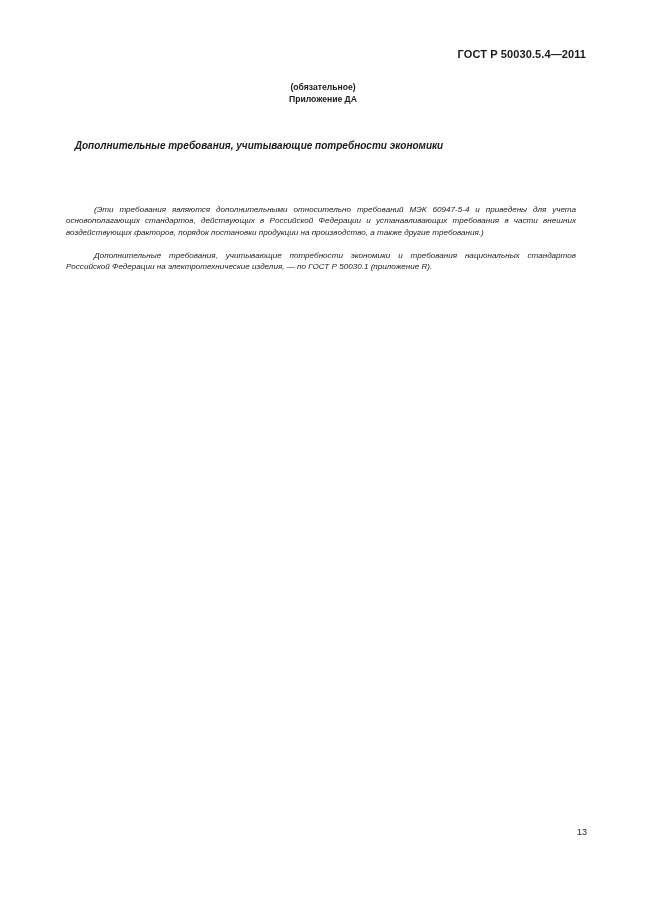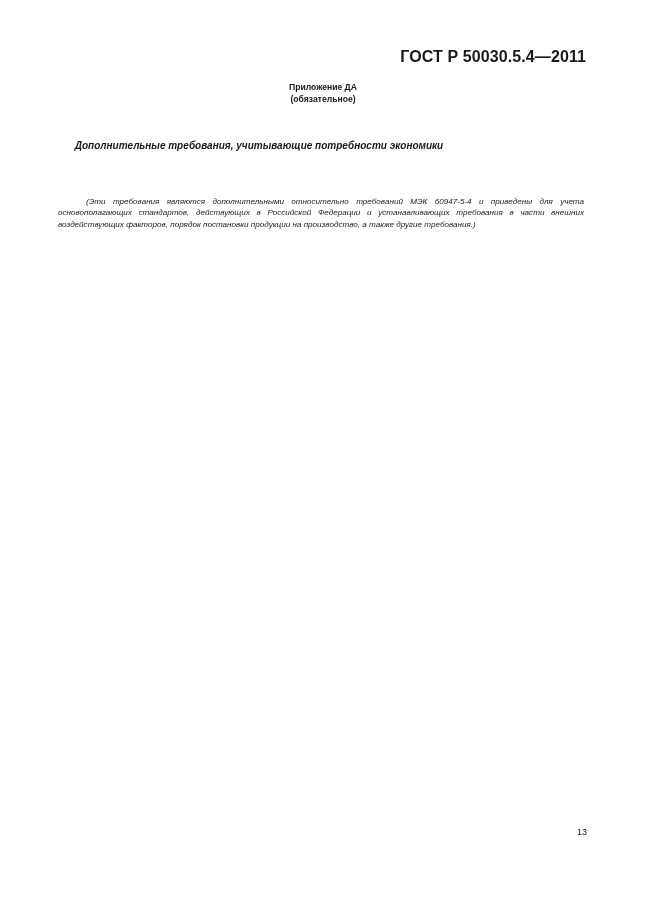--- a/index.html
+++ b/index.html
@@ -1,36 +1,37 @@
 <!DOCTYPE html>
 <html><head>
   <meta charset="utf-8">
   <style>
     html, body { margin: 0; padding: 0; background: #ffffff; }
     body { width: 646px; height: 913px; position: relative; overflow: hidden; color: #1a1a1a; font-family: "Liberation Sans", sans-serif; }
-    .doc-code { position: absolute; top: 48px; right: 60px; font-weight: bold; font-size: 16px; letter-spacing: 0.1px; }
+    .doc-code { position: absolute; top: 48px; right: 60px; font-weight: bold; font-size: 11px; letter-spacing: 0.1px; }
     .appendix { position: absolute; top: 81px; left: 0; width: 646px; text-align: center; font-weight: bold; font-size: 8.6px; line-height: 12px; }
     .title { position: absolute; top: 139px; left: 0; width: 518px; text-align: center; font-weight: bold; font-style: italic; font-size: 10px; line-height: 13.5px; }
     .body { position: absolute; top: 192px; left: 54px; width: 534px; font-style: italic; font-size: 8.1px; line-height: 11.3px; text-align: justify; }
-    .body p { margin: 4px; text-indent: 28px; }
+    .body p { margin: 12px; text-indent: 28px; }
     .page-num { position: absolute; top: 827px; right: 59px; font-size: 9px; }
   </style>
 </head>
 <body>
 
 <div>
   <div class="doc-code">ГОСТ Р 50030.5.4—2011</div>
 
   <div class="appendix">
+    <div>(обязательное)</div>
     <div>Приложение ДА</div>
-    <div>(обязательное)</div>
   </div>
 
   <div class="title">
     <div>Дополнительные требования, учитывающие потребности экономики</div>
   </div>
 
   <div class="body">
     <p>(Эти требования являются дополнительными относительно требований МЭК 60947-5-4 и приведены для учета основополагающих стандартов, действующих в Российской Федерации и устанавливающих требования в части внешних воздействующих факторов, порядок постановки продукции на производство, а также другие требования.)</p>
+    <p>Дополнительные требования,  учитывающие потребности экономики и требования национальных стандартов Российской Федерации на  электротехнические изделия, — по ГОСТ Р 50030.1 (приложение R).</p>
   </div>
 
   <div class="page-num">13</div>
 </div>
 
 </body></html>

